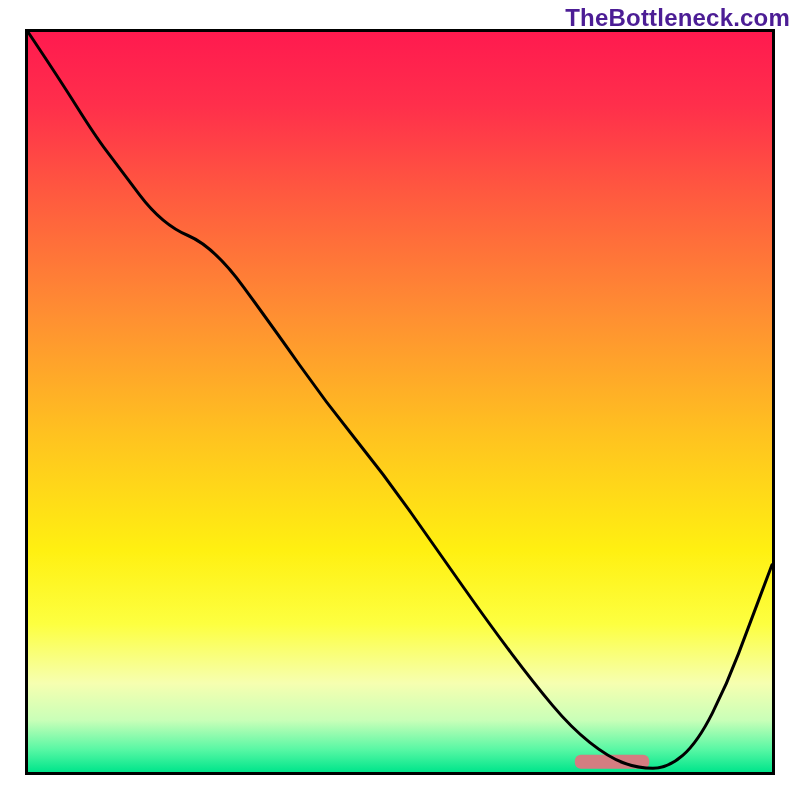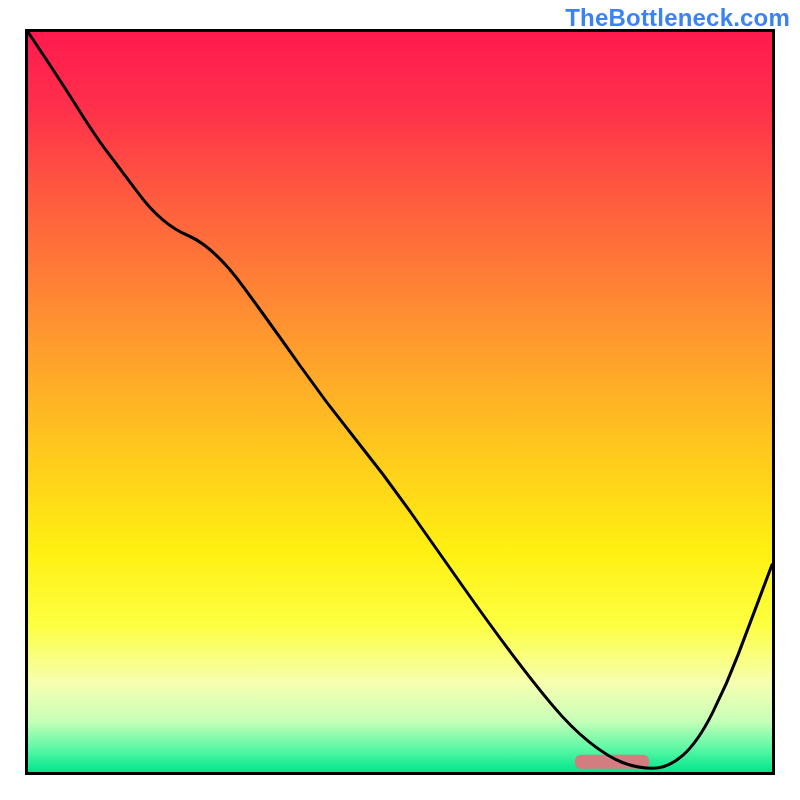--- a/index.html
+++ b/index.html
@@ -15,21 +15,21 @@
     position: relative;
     width: 800px;
     height: 800px;
   }
   .watermark {
     position: absolute;
     top: 4px;
     right: 10px;
     font-size: 24px;
     font-weight: bold;
-    color: #3b82f6;
+    color: #4c1d95;
     letter-spacing: 0.2px;
     user-select: none;
   }
   svg {
     display: block;
   }
 </style>
 </head>
 <body>
 

